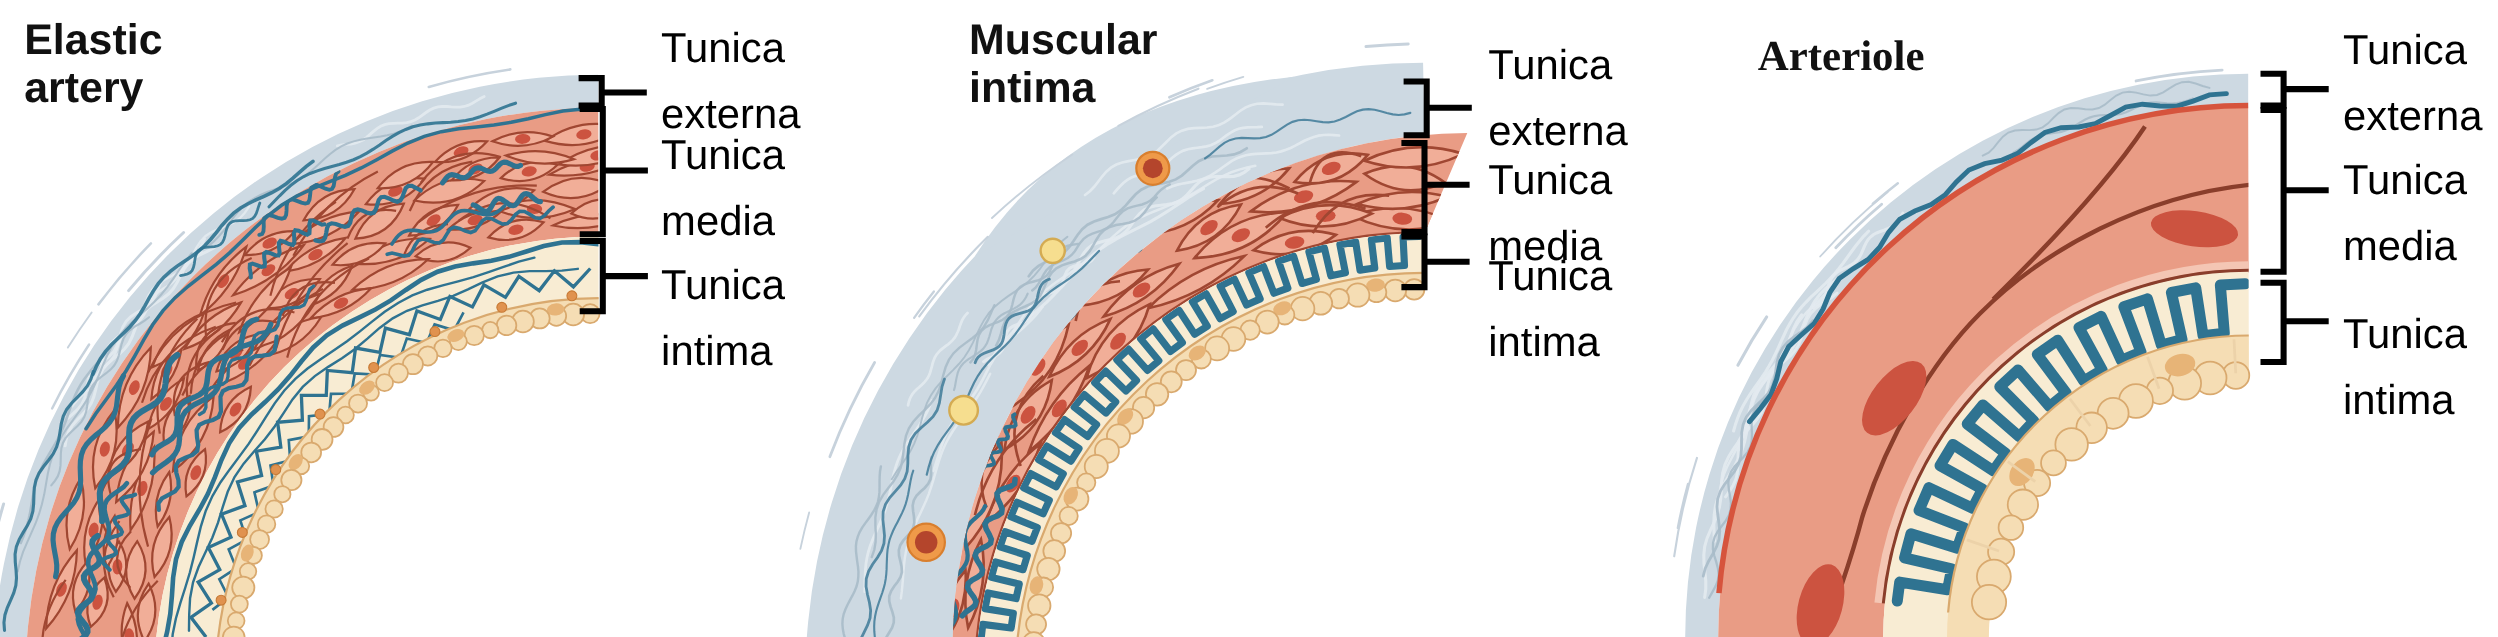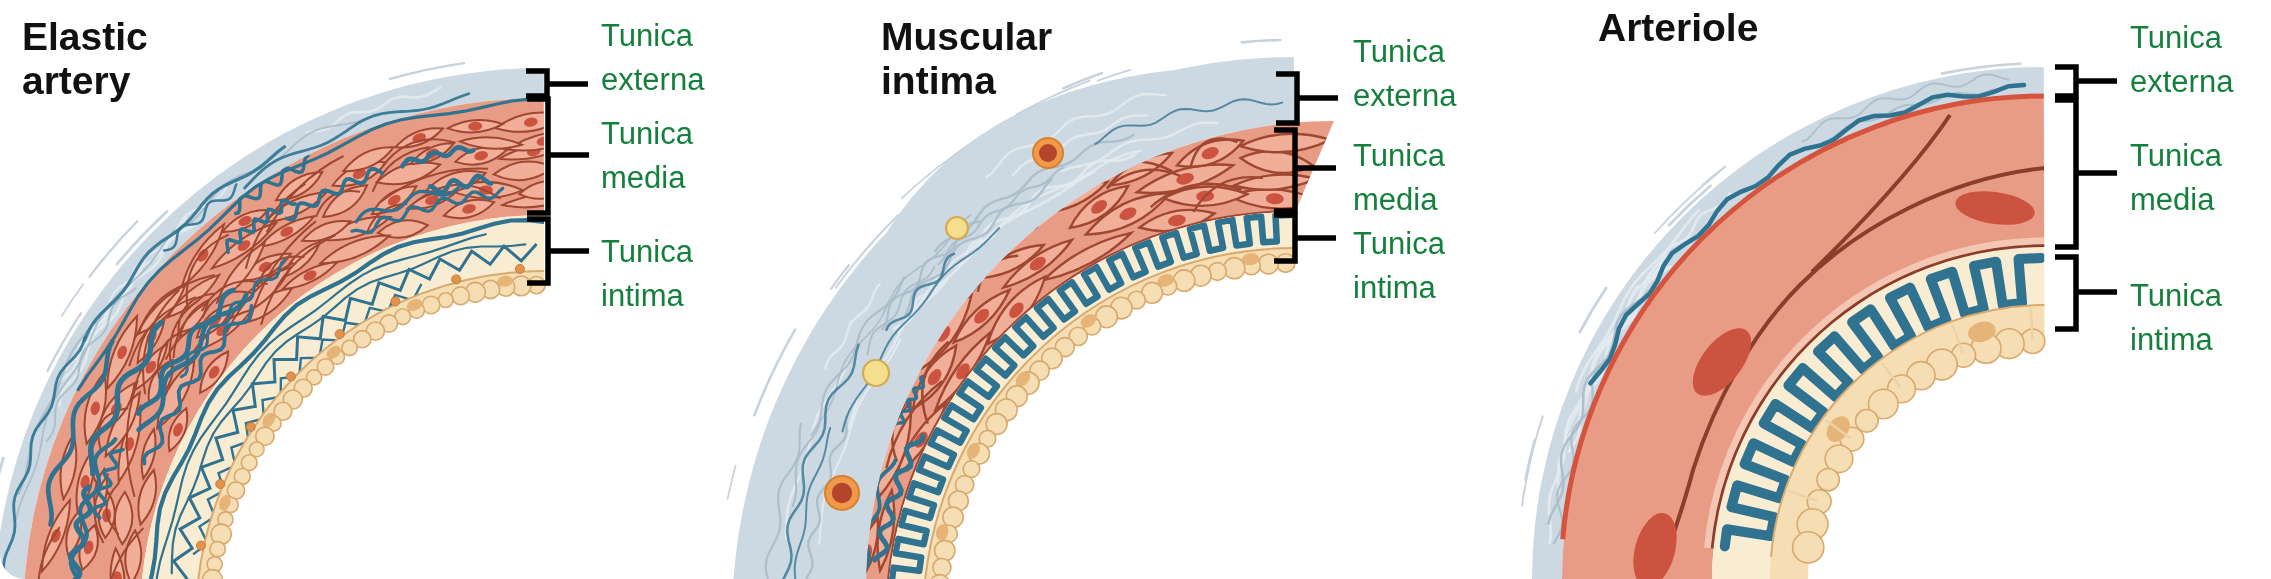--- a/index.html
+++ b/index.html
@@ -1,20 +1,20 @@
 <!DOCTYPE html>
 <html><head>
 <meta charset="utf-8">
 <style>
   html,body{margin:0;padding:0;background:#fff;}
   .figure{position:relative;width:2271px;height:579px;background:#fff;overflow:hidden;
-          font-family:"Liberation Sans",sans-serif;color:#111;border-radius:25px;}
+          font-family:"Liberation Sans",sans-serif;color:#111;}
   .art{position:absolute;left:0;top:0;}
   .panel-title{position:absolute;font-size:39px;line-height:44px;font-weight:bold;width:210px;color:#111;white-space:pre-line;}
-  .layer-label{position:absolute;font-size:31px;line-height:44px;width:172px;color:#15803d;}
+  .layer-label{position:absolute;font-size:38px;line-height:60px;width:172px;color:#000000;}
 </style>
 </head>
 <body>
 
 <div class="figure">
 
   <svg id="art" class="art" width="2271" height="579" viewBox="0 0 2271 579">
       <g>
         <defs>
           <clipPath id="el-med">
@@ -530,21 +530,21 @@
         <path d="M1274 130 L1295 130 L1295 211 L1274 211 M1295 168 L1336 168" fill="none" stroke="#000000" stroke-width="5.5"></path>
         <path d="M1274 215 L1295 215 L1295 261 L1274 261 M1295 238 L1336 238" fill="none" stroke="#000000" stroke-width="5.5"></path>
         <path d="M2055 67 L2076 67 L2076 96 L2055 96 M2076 81 L2117 81" fill="none" stroke="#000000" stroke-width="5.5"></path>
         <path d="M2055 100 L2076 100 L2076 247 L2055 247 M2076 173 L2117 173" fill="none" stroke="#000000" stroke-width="5.5"></path>
         <path d="M2055 257 L2076 257 L2076 329 L2055 329 M2076 292 L2117 292" fill="none" stroke="#000000" stroke-width="5.5"></path>
       </g>
     </svg>
 
   <div class="panel-title" style="left:22px;top:15px;">Elastic artery</div>
   <div class="panel-title" style="left:881px;top:15px;">Muscular intima</div>
-  <div class="panel-title" style="left:1598px;top:6px;width:260px;">Arteriole</div>
+  <div class="panel-title" style="left:1598px;top:30px;width:260px;font-family:Liberation Serif, serif;">Arteriole</div>
 
   <div class="layer-label" style="left:601px;top:14px;">Tunica externa</div>
   <div class="layer-label" style="left:601px;top:112px;">Tunica media</div>
   <div class="layer-label" style="left:601px;top:230px;">Tunica intima</div>
 
   <div class="layer-label" style="left:1353px;top:30px;">Tunica externa</div>
   <div class="layer-label" style="left:1353px;top:134px;">Tunica media</div>
   <div class="layer-label" style="left:1353px;top:222px;">Tunica intima</div>
 
   <div class="layer-label" style="left:2130px;top:16px;">Tunica externa</div>

